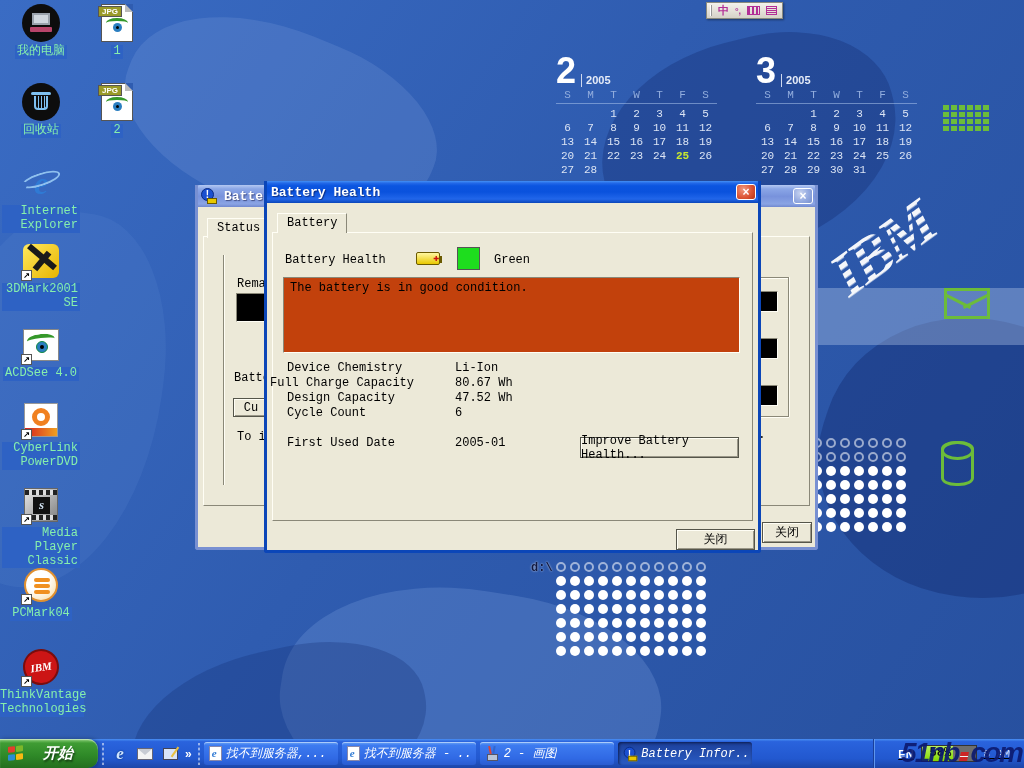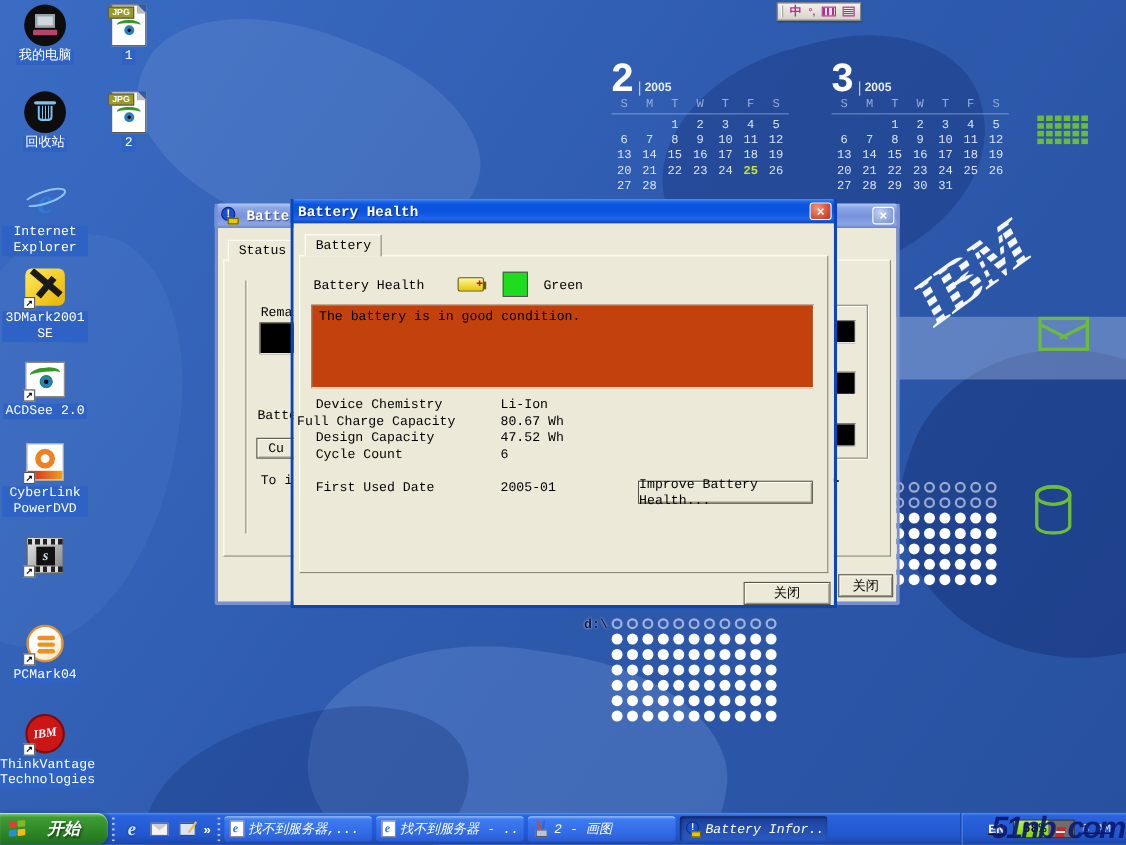--- a/index.html
+++ b/index.html
@@ -40,21 +40,21 @@
   
   .ime { position:absolute; left:706px; top:2px; height:17px; padding:1px 5px 1px 3px; display:flex; align-items:center; gap:6px;
     background:linear-gradient(180deg,#f4f2ec,#d6d2c8); border:1px solid #8a8a7e; box-shadow:1px 1px 2px rgba(0,0,0,.4);
     font:bold 11px "Liberation Sans",sans-serif; color:#b22e96; }
   .ime .grip { width:2px; height:11px; border-left:1px solid #fff; border-right:1px solid #999; }
   .ime .kb { width:13px; height:9px; border:1px solid #b22e96; background:repeating-linear-gradient(90deg,#b22e96 0 2px,transparent 2px 4px); }
   .ime .menu { width:11px; height:9px; border:1px solid #b22e96; background:repeating-linear-gradient(180deg,transparent 0 1px,#b22e96 1px 2px); }
 
   
   .ditem { position:absolute; width:78px; display:flex; flex-direction:column; align-items:center; cursor:default; }
-  .dlabel { margin-top:2px; background:#2e62c4; color:#ffffff; font:12px "Liberation Mono",monospace; line-height:1.15; padding:0 2px; text-align:center; max-width:86px; }
+  .dlabel { margin-top:2px; background:#2e62c4; color:#86efac; font:12px "Liberation Mono",monospace; line-height:1.15; padding:0 2px; text-align:right; max-width:86px; }
   .iconbox { position:relative; width:42px; height:40px; display:flex; align-items:center; justify-content:center; }
   .shortcut { position:absolute; left:1px; bottom:0; width:11px; height:11px; background:#fff; border:1px solid #555; font:bold 8px "Liberation Sans",sans-serif; color:#000; line-height:9px; text-align:center; }
   .blackcirc { width:38px; height:38px; border-radius:50%; background:#0d0d0d; position:relative; }
   .mc-screen { position:absolute; left:10px; top:9px; width:18px; height:12px; background:#cfd6de; border:2px solid #9aa2ac; }
   .mc-base { position:absolute; left:8px; top:23px; width:22px; height:5px; background:#b8446a; border-radius:1px; }
   .rb-body { position:absolute; left:12px; top:13px; width:14px; height:14px; border:2px solid #7ec0f0; border-top:none; border-radius:0 0 4px 4px;
     background:repeating-linear-gradient(90deg,transparent 0 2px,#7ec0f0 2px 3px); }
   .rb-lid { position:absolute; left:9px; top:9px; width:20px; height:3px; background:#7ec0f0; border-radius:2px; }
   .ie-e { font:bold italic 32px "Liberation Serif",serif; color:#2f7ad4; line-height:1; }
   .ie-ring { position:absolute; width:40px; height:13px; border:2px solid #8fc0ee; border-radius:50%; transform:rotate(-18deg); top:10px; left:1px; border-left-color:transparent; }
@@ -478,41 +478,42 @@
 </div>
 <div class="ditem" style="left:2px;top:325px;">
   <div class="iconbox">
       <div class="eyebox">
         <div class="eye-brow"></div>
         <div class="eye-ball"></div>
         <div class="eye-pupil"></div>
       </div>
       <span class="shortcut">↗</span>
     </div>
-  <div class="dlabel">ACDSee 2.0</div>
+  <div class="dlabel">ACDSee 4.0</div>
 </div>
 <div class="ditem" style="left:2px;top:400px;">
   <div class="iconbox">
       <div class="pdvd">
         <div class="disc"></div>
         <div class="strip"></div>
       </div>
       <span class="shortcut">↗</span>
     </div>
   <div class="dlabel">CyberLink PowerDVD</div>
 </div>
 <div class="ditem" style="left:2px;top:485px;">
   <div class="iconbox">
       <div class="mpc">
         <div class="film f1"></div>
         <div class="ctr">s</div>
         <div class="film f2"></div>
       </div>
       <span class="shortcut">↗</span>
     </div>
+  <div class="dlabel">Media Player Classic</div>
 </div>
 <div class="ditem" style="left:2px;top:565px;">
   <div class="iconbox">
       <div class="pcm">
         <i class="a"></i>
         <i class="b"></i>
         <i class="c"></i>
       </div>
       <span class="shortcut">↗</span>
     </div>

